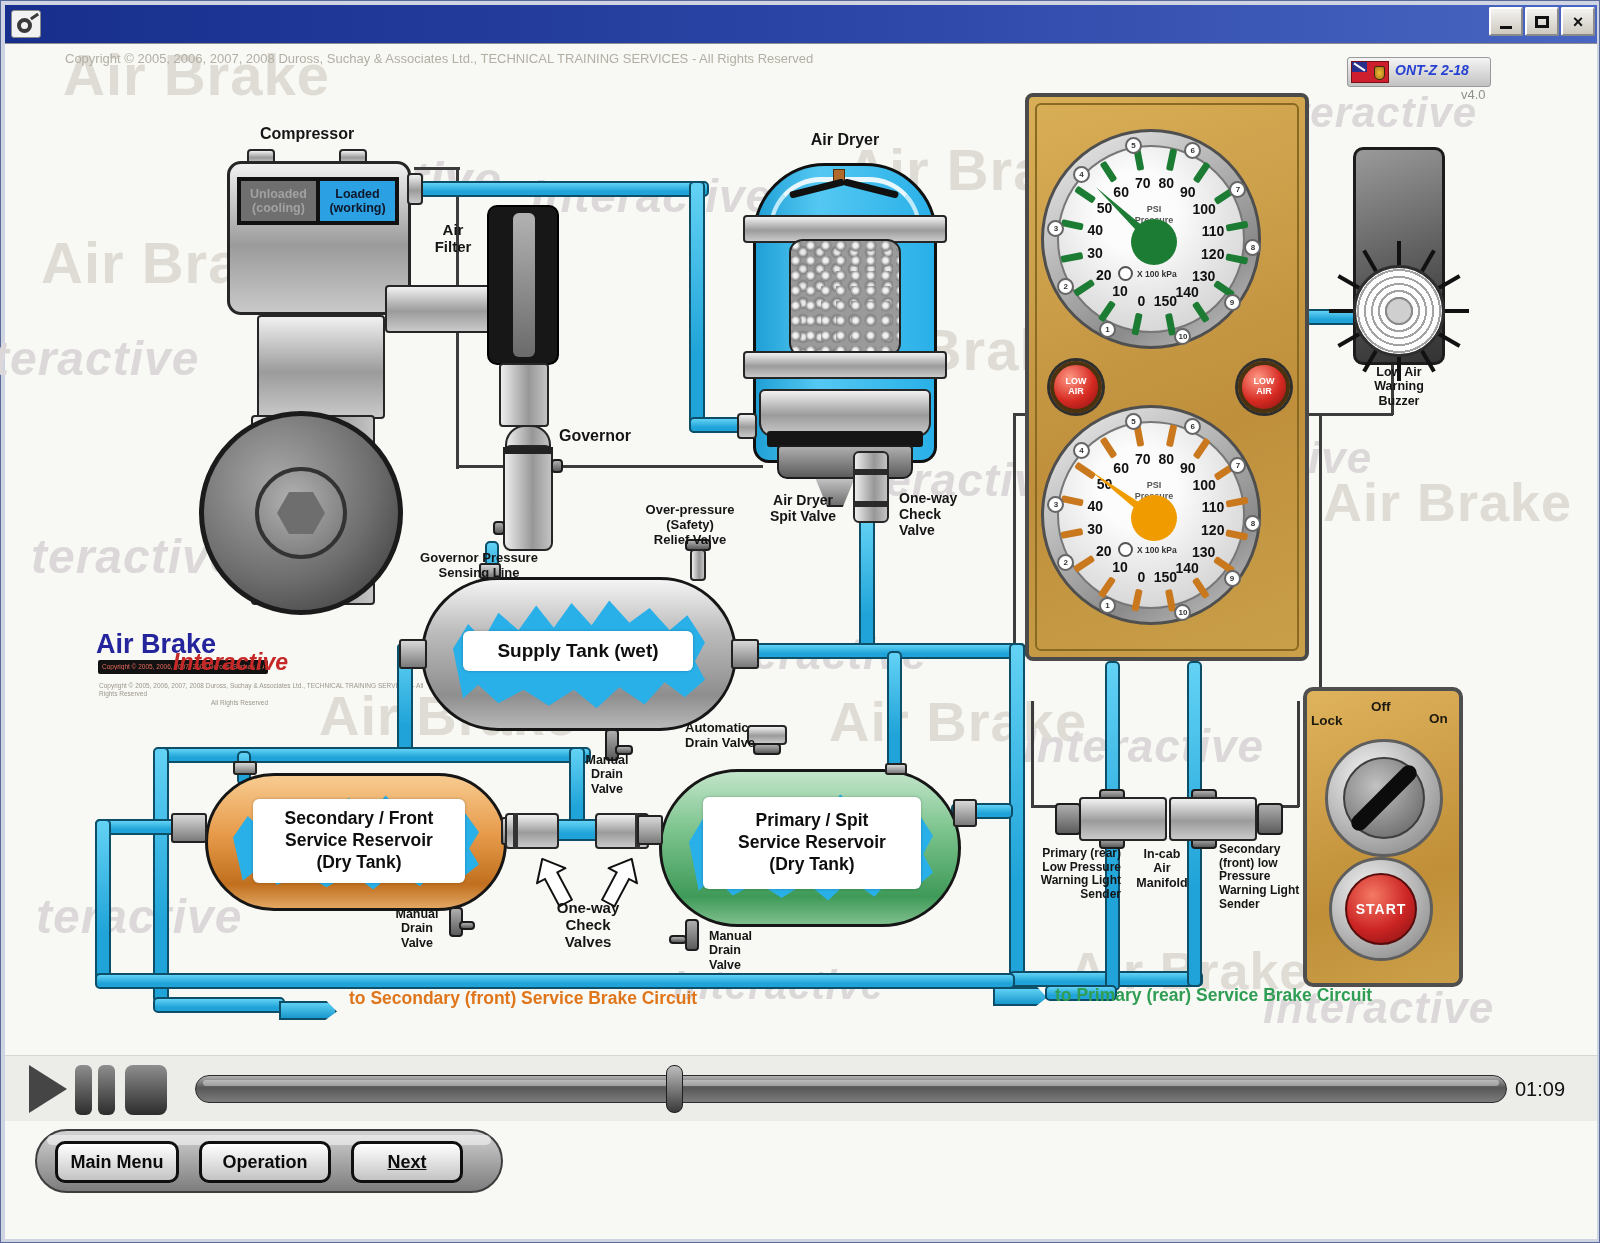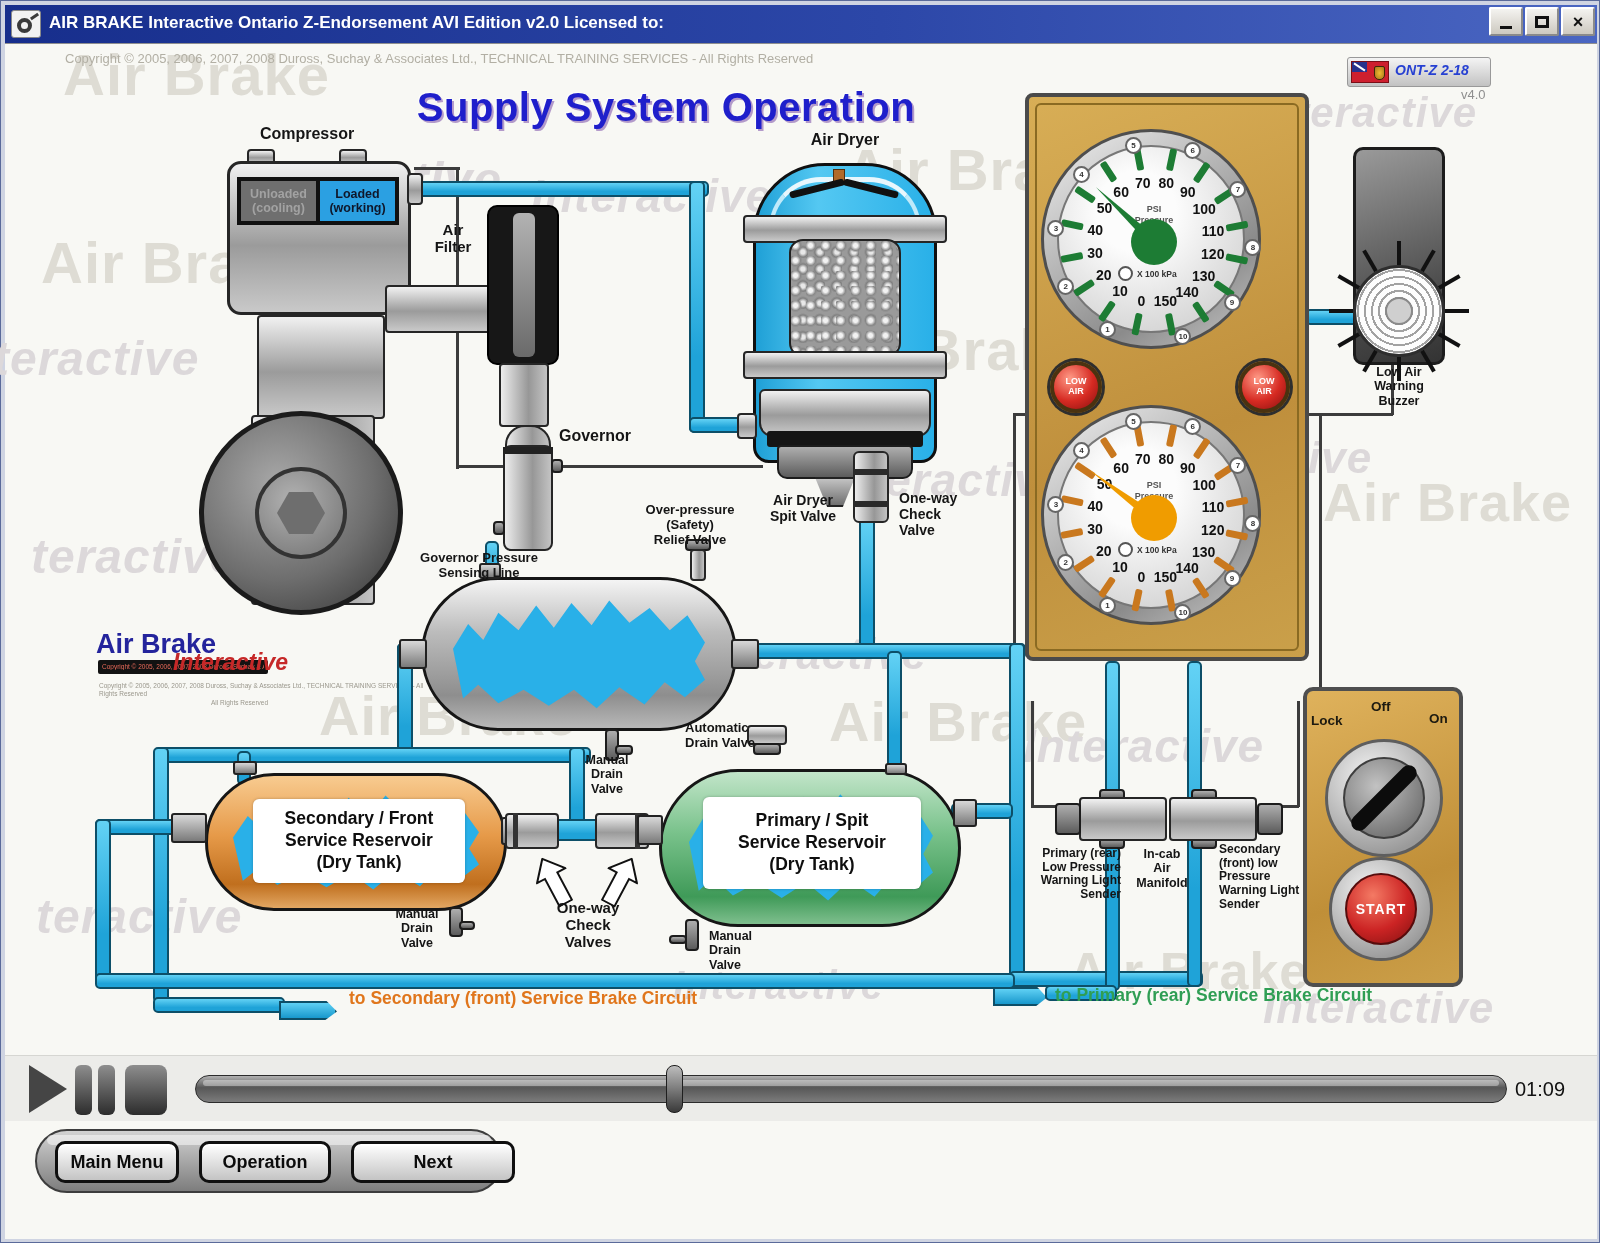--- a/index.html
+++ b/index.html
@@ -150,21 +150,20 @@
 </head>
 <body>
 
 <div class="win">
 
   <div class="titlebar">
     <div class="app-icon">
       <div class="ring"></div>
       <div class="tick"></div>
     </div>
-    <div class="wtitle">AIR BRAKE Interactive Ontario Z-Endorsement AVI Edition v2.0  Licensed to:</div>
   </div>
   <div class="wbtn" style="left:1488px;">
       <div class="glyph-min"></div>
     </div>
   <div class="wbtn" style="left:1524px;">
       <div class="glyph-max"></div>
     </div>
   <div class="wbtn" style="left:1560px;">
       <div class="glyph-x">×</div>
     </div>
@@ -196,21 +195,20 @@
 
   <div class="copyright">Copyright © 2005, 2006, 2007, 2008  Duross, Suchay &amp; Associates Ltd., TECHNICAL TRAINING SERVICES - All Rights Reserved</div>
   <div class="badge"></div>
   <div class="flag">
     <div class="flag-uj"></div>
     <div class="flag-ujx"></div>
     <div class="flag-shield"></div>
   </div>
   <div class="badgetxt">ONT-Z 2-18</div>
   <div class="vers">v4.0</div>
-  <div class="pagetitle">Supply System Operation</div>
 
   <div class="logo1">Air Brake</div>
   <div class="logobar"></div>
   <div class="logobar-t">Copyright © 2005, 2006, 2007, 2008  Duross, Suchay &amp; Associates Ltd., TECHNICAL TRAINING SERVICES - All Rights Reserved</div>
   <div class="logo2">Interactive</div>
   <div class="logofine">Copyright © 2005, 2006, 2007, 2008  Duross, Suchay &amp; Associates Ltd., TECHNICAL TRAINING SERVICES - All Rights Reserved</div>
   <div class="logorights">All Rights Reserved</div>
 
   <div id="pipelayer">
       <div class="p" style="left: 412px; top: 180px; width: 296px; height: 16px;"></div>
@@ -308,20 +306,21 @@
   <div class="comp metal" style="left:736px;top:412px;width:20px;height:26px;"></div>
   <div class="lab" style="left:788px;top:130px;width:112px;font-size:16px;">Air Dryer</div>
   <div class="lab" style="left:752px;top:492px;width:100px;font-size:14px;">Air Dryer
 Spit Valve</div>
   <div class="lab" style="left:898px;top:490px;width:96px;font-size:14px;text-align:left;">One-way
 Check
 Valve</div>
 
   <div class="tank t-supply" style="left:420px;top:576px;width:316px;height:154px;"></div>
   <div class="jag" style="left:452px;top:592px;width:252px;height:124px;"></div>
+  <div class="lbox" style="left:462px;top:630px;width:230px;height:40px;font-size:19px;">Supply Tank (wet)</div>
   <div class="fit" style="left:398px;top:638px;width:28px;height:30px;"></div>
   <div class="fit" style="left:730px;top:638px;width:28px;height:30px;"></div>
   <div class="fit" style="left:478px;top:562px;width:22px;height:16px;"></div>
   <div class="comp mdark" style="left:604px;top:728px;width:14px;height:32px;"></div>
   <div class="comp mdark" style="left:614px;top:744px;width:18px;height:10px;"></div>
   <div class="comp metal" style="left:746px;top:724px;width:40px;height:20px;"></div>
   <div class="comp mdark" style="left:752px;top:742px;width:28px;height:12px;"></div>
   <div class="lab" style="left:570px;top:752px;width:72px;font-size:12.5px;">Manual
 Drain
 Valve</div>
@@ -543,15 +542,15 @@
   <div class="stopsq"></div>
   <div class="track"></div>
   <div class="trackhi"></div>
   <div class="thumb" id="seekthumb" style="left: 665px;"></div>
   <div class="timetxt">01:09</div>
 
   <div class="navpill"></div>
   <div class="navhi"></div>
   <div class="navbtn" style="left:54px;width:124px;">Main Menu</div>
   <div class="navbtn" style="left:198px;width:132px;">Operation</div>
-  <div class="navbtn" style="left:350px;width:164px;">Next</div>
+  <div class="navbtn" style="left:350px;width:112px;text-decoration:underline;">Next</div>
 
 </div>
 
 </body></html>

